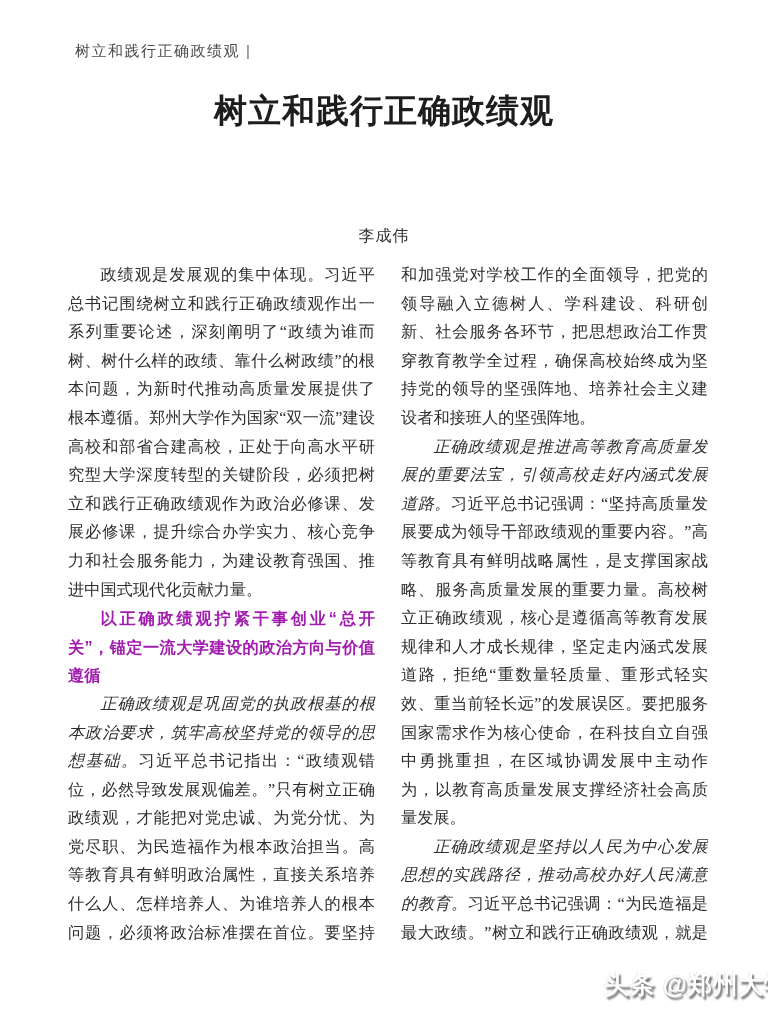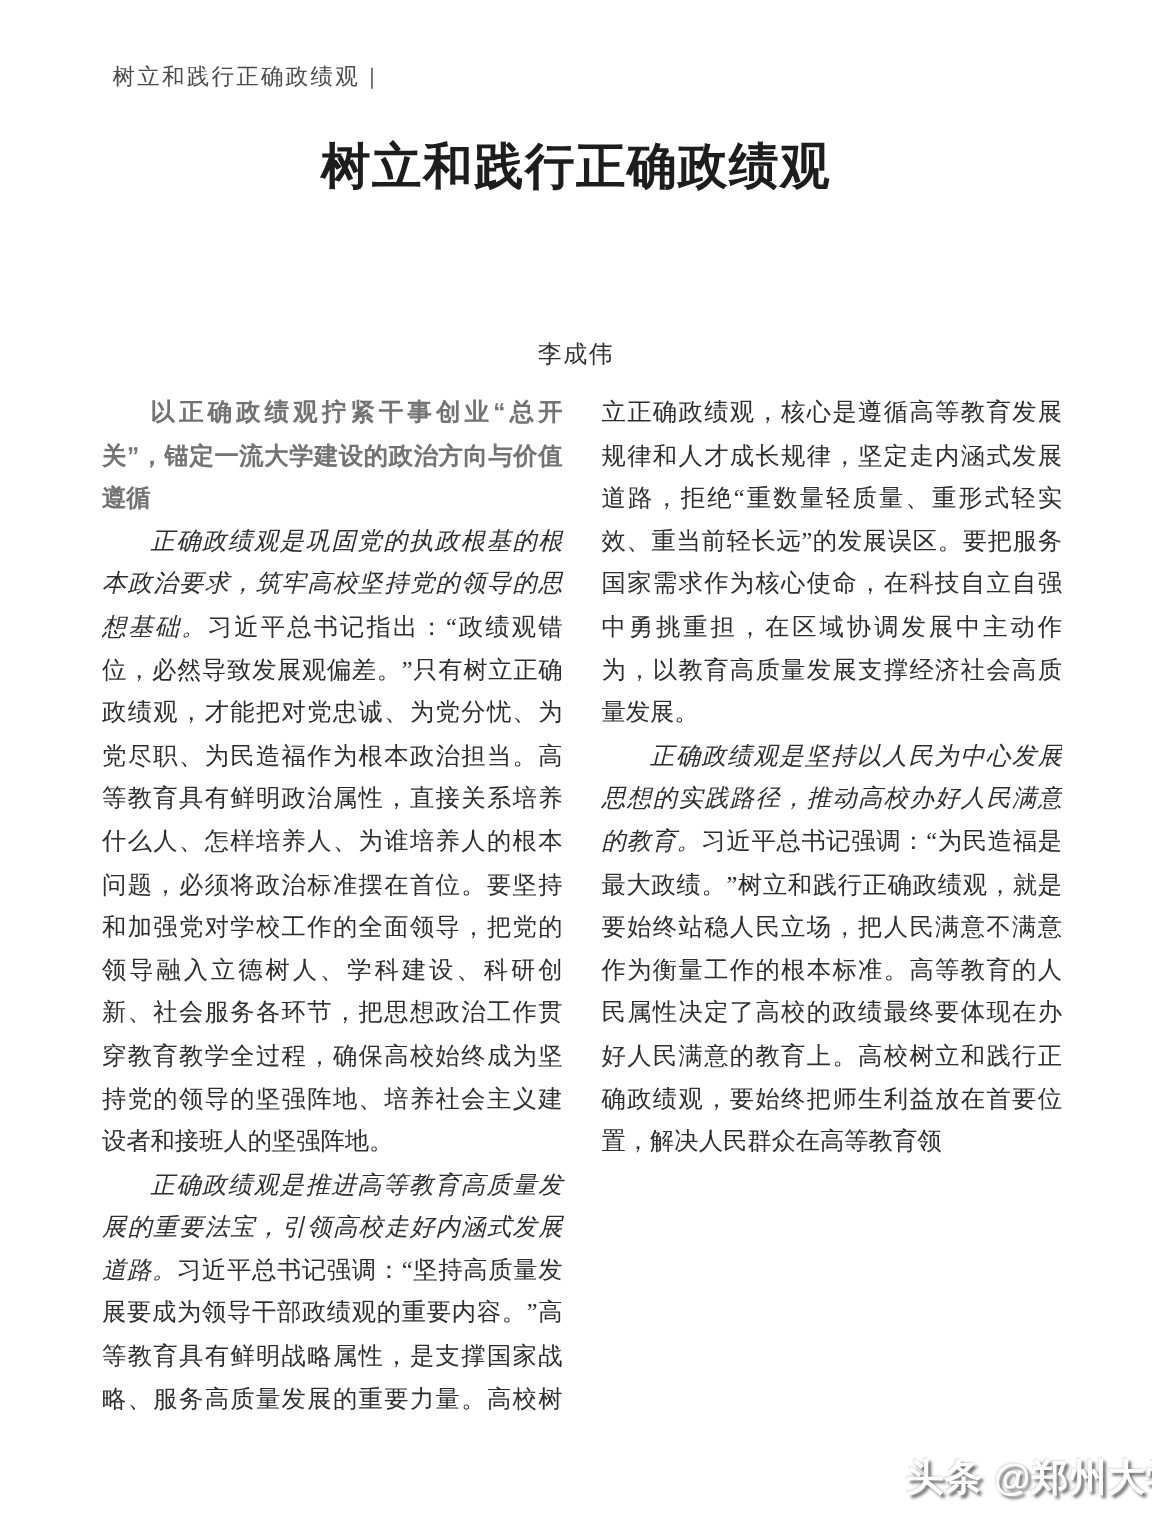--- a/index.html
+++ b/index.html
@@ -68,21 +68,21 @@
     text-align: justify;
     color: #2e2e2e;
   }
   .para {
     margin: 0;
     text-indent: 2em;
   }
   .para.heading {
     font-family: "Liberation Sans", sans-serif;
     font-weight: bold;
-    color: #737373;
+    color: #a21caf;
   }
   .kai {
     font-style: italic;
   }
   .page-footer {
     position: absolute;
     left: 75px;
     top: 1021px;
     font-family: "Liberation Sans", sans-serif;
     color: #5f6368;
@@ -123,20 +123,23 @@
     <span>树立和践行正确政绩观</span><span class="sep">|</span>
   </div>
 
   <h1 class="article-title">
     <span>树立和践行正确政绩观</span><br>
   </h1>
 
   <div class="author">李成伟</div>
 
   <div class="article-body">
+    <p class="para">
+      <span>政绩观是发展观的集中体现。习近平总书记围绕树立和践行正确政绩观作出一系列重要论述，深刻阐明了“政绩为谁而树、树什么样的政绩、靠什么树政绩”的根本问题，为新时代推动高质量发展提供了根本遵循。郑州大学作为国家“双一流”建设高校和部省合建高校，正处于向高水平研究型大学深度转型的关键阶段，必须把树立和践行正确政绩观作为政治必修课、发展必修课，提升综合办学实力、核心竞争力和社会服务能力，为建设教育强国、推进中国式现代化贡献力量。</span>
+    </p>
     <p class="para heading">
       <span>以正确政绩观拧紧干事创业“总开关”，锚定一流大学建设的政治方向与价值遵循</span>
     </p>
     <p class="para">
       <span class="kai">正确政绩观是巩固党的执政根基的根本政治要求，筑牢高校坚持党的领导的思想基础。</span><span>习近平总书记指出：“政绩观错位，必然导致发展观偏差。”只有树立正确政绩观，才能把对党忠诚、为党分忧、为党尽职、为民造福作为根本政治担当。高等教育具有鲜明政治属性，直接关系培养什么人、怎样培养人、为谁培养人的根本问题，必须将政治标准摆在首位。要坚持和加强党对学校工作的全面领导，把党的领导融入立德树人、学科建设、科研创新、社会服务各环节，把思想政治工作贯穿教育教学全过程，确保高校始终成为坚持党的领导的坚强阵地、培养社会主义建设者和接班人的坚强阵地。</span>
     </p>
     <p class="para">
       <span class="kai">正确政绩观是推进高等教育高质量发展的重要法宝，引领高校走好内涵式发展道路。</span><span>习近平总书记强调：“坚持高质量发展要成为领导干部政绩观的重要内容。”高等教育具有鲜明战略属性，是支撑国家战略、服务高质量发展的重要力量。高校树立正确政绩观，核心是遵循高等教育发展规律和人才成长规律，坚定走内涵式发展道路，拒绝“重数量轻质量、重形式轻实效、重当前轻长远”的发展误区。要把服务国家需求作为核心使命，在科技自立自强中勇挑重担，在区域协调发展中主动作为，以教育高质量发展支撑经济社会高质量发展。</span>
     </p>
     <p class="para">

